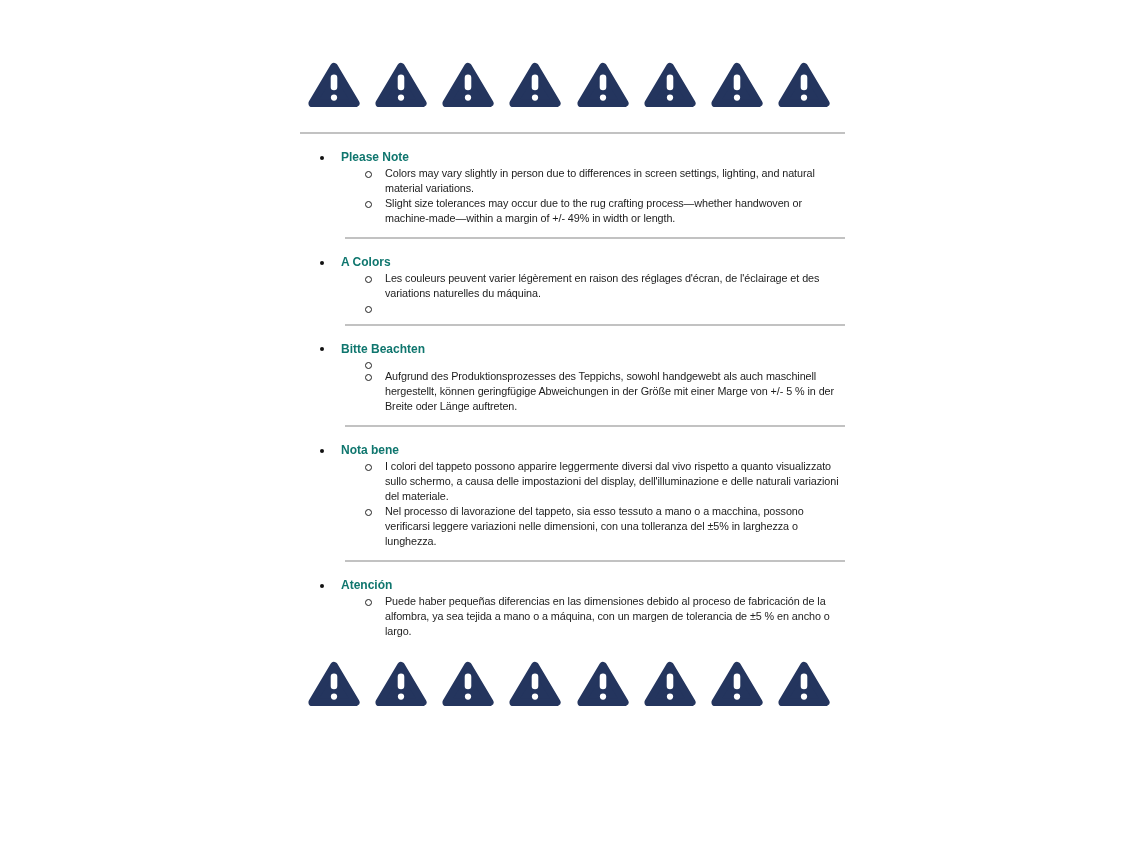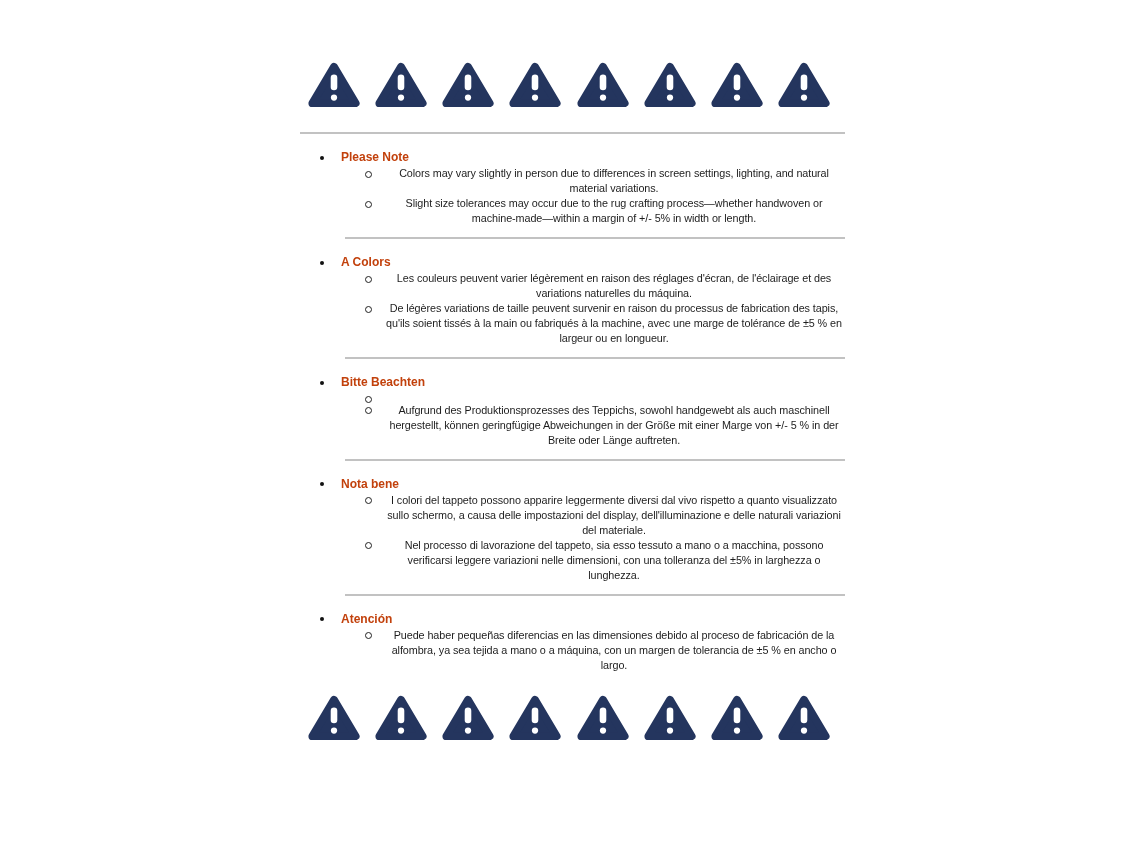--- a/index.html
+++ b/index.html
@@ -53,27 +53,26 @@
     border-radius: 50%;
     margin-top: 5.5px;
     margin-right: 17px;
     flex-shrink: 0;
   }
   .heading {
     font-size: 12px;
     line-height: 14px;
     font-weight: bold;
     margin: 0;
-    color: #c2410c;
+    color: #0f766e;
   }
   .sub-item {
     display: flex;
     align-items: flex-start;
     padding-left: 65px;
-    text-align: center;
   }
   .bullet-circle {
     width: 5px;
     height: 5px;
     border: 1px solid #222;
     border-radius: 50%;
     margin-top: 4.5px;
     margin-right: 13px;
     flex-shrink: 0;
     background: transparent;
@@ -156,37 +155,36 @@
     <div class="heading-row">
       <span class="bullet-dot"></span>
       <h2 class="heading">Please Note</h2>
     </div>
     <div class="sub-item">
       <span class="bullet-circle"></span>
       <p class="note-text">Colors may vary slightly in person due to differences in screen settings, lighting, and natural material variations.</p>
     </div>
     <div class="sub-item">
       <span class="bullet-circle"></span>
-      <p class="note-text">Slight size tolerances may occur due to the rug crafting process—whether handwoven or machine-made—within a margin of +/- 5% in width or length.</p>
+      <p class="note-text">Slight size tolerances may occur due to the rug crafting process—whether handwoven or machine-made—within a margin of +/- 49% in width or length.</p>
     </div>
     <div class="divider section-divider"></div>
   </section>
 
   <section>
     <div class="heading-row">
       <span class="bullet-dot"></span>
       <h2 class="heading">A Colors</h2>
     </div>
     <div class="sub-item">
       <span class="bullet-circle"></span>
       <p class="note-text">Les couleurs peuvent varier légèrement en raison des réglages d'écran, de l'éclairage et des variations naturelles du máquina.</p>
     </div>
     <div class="sub-item">
       <span class="bullet-circle"></span>
-      <p class="note-text">De légères variations de taille peuvent survenir en raison du processus de fabrication des tapis, qu'ils soient tissés à la main ou fabriqués à la machine, avec une marge de tolérance de ±5 % en largeur ou en longueur.</p>
     </div>
     <div class="divider section-divider"></div>
   </section>
 
   <section>
     <div class="heading-row">
       <span class="bullet-dot"></span>
       <h2 class="heading">Bitte Beachten</h2>
     </div>
     <div class="sub-item">

